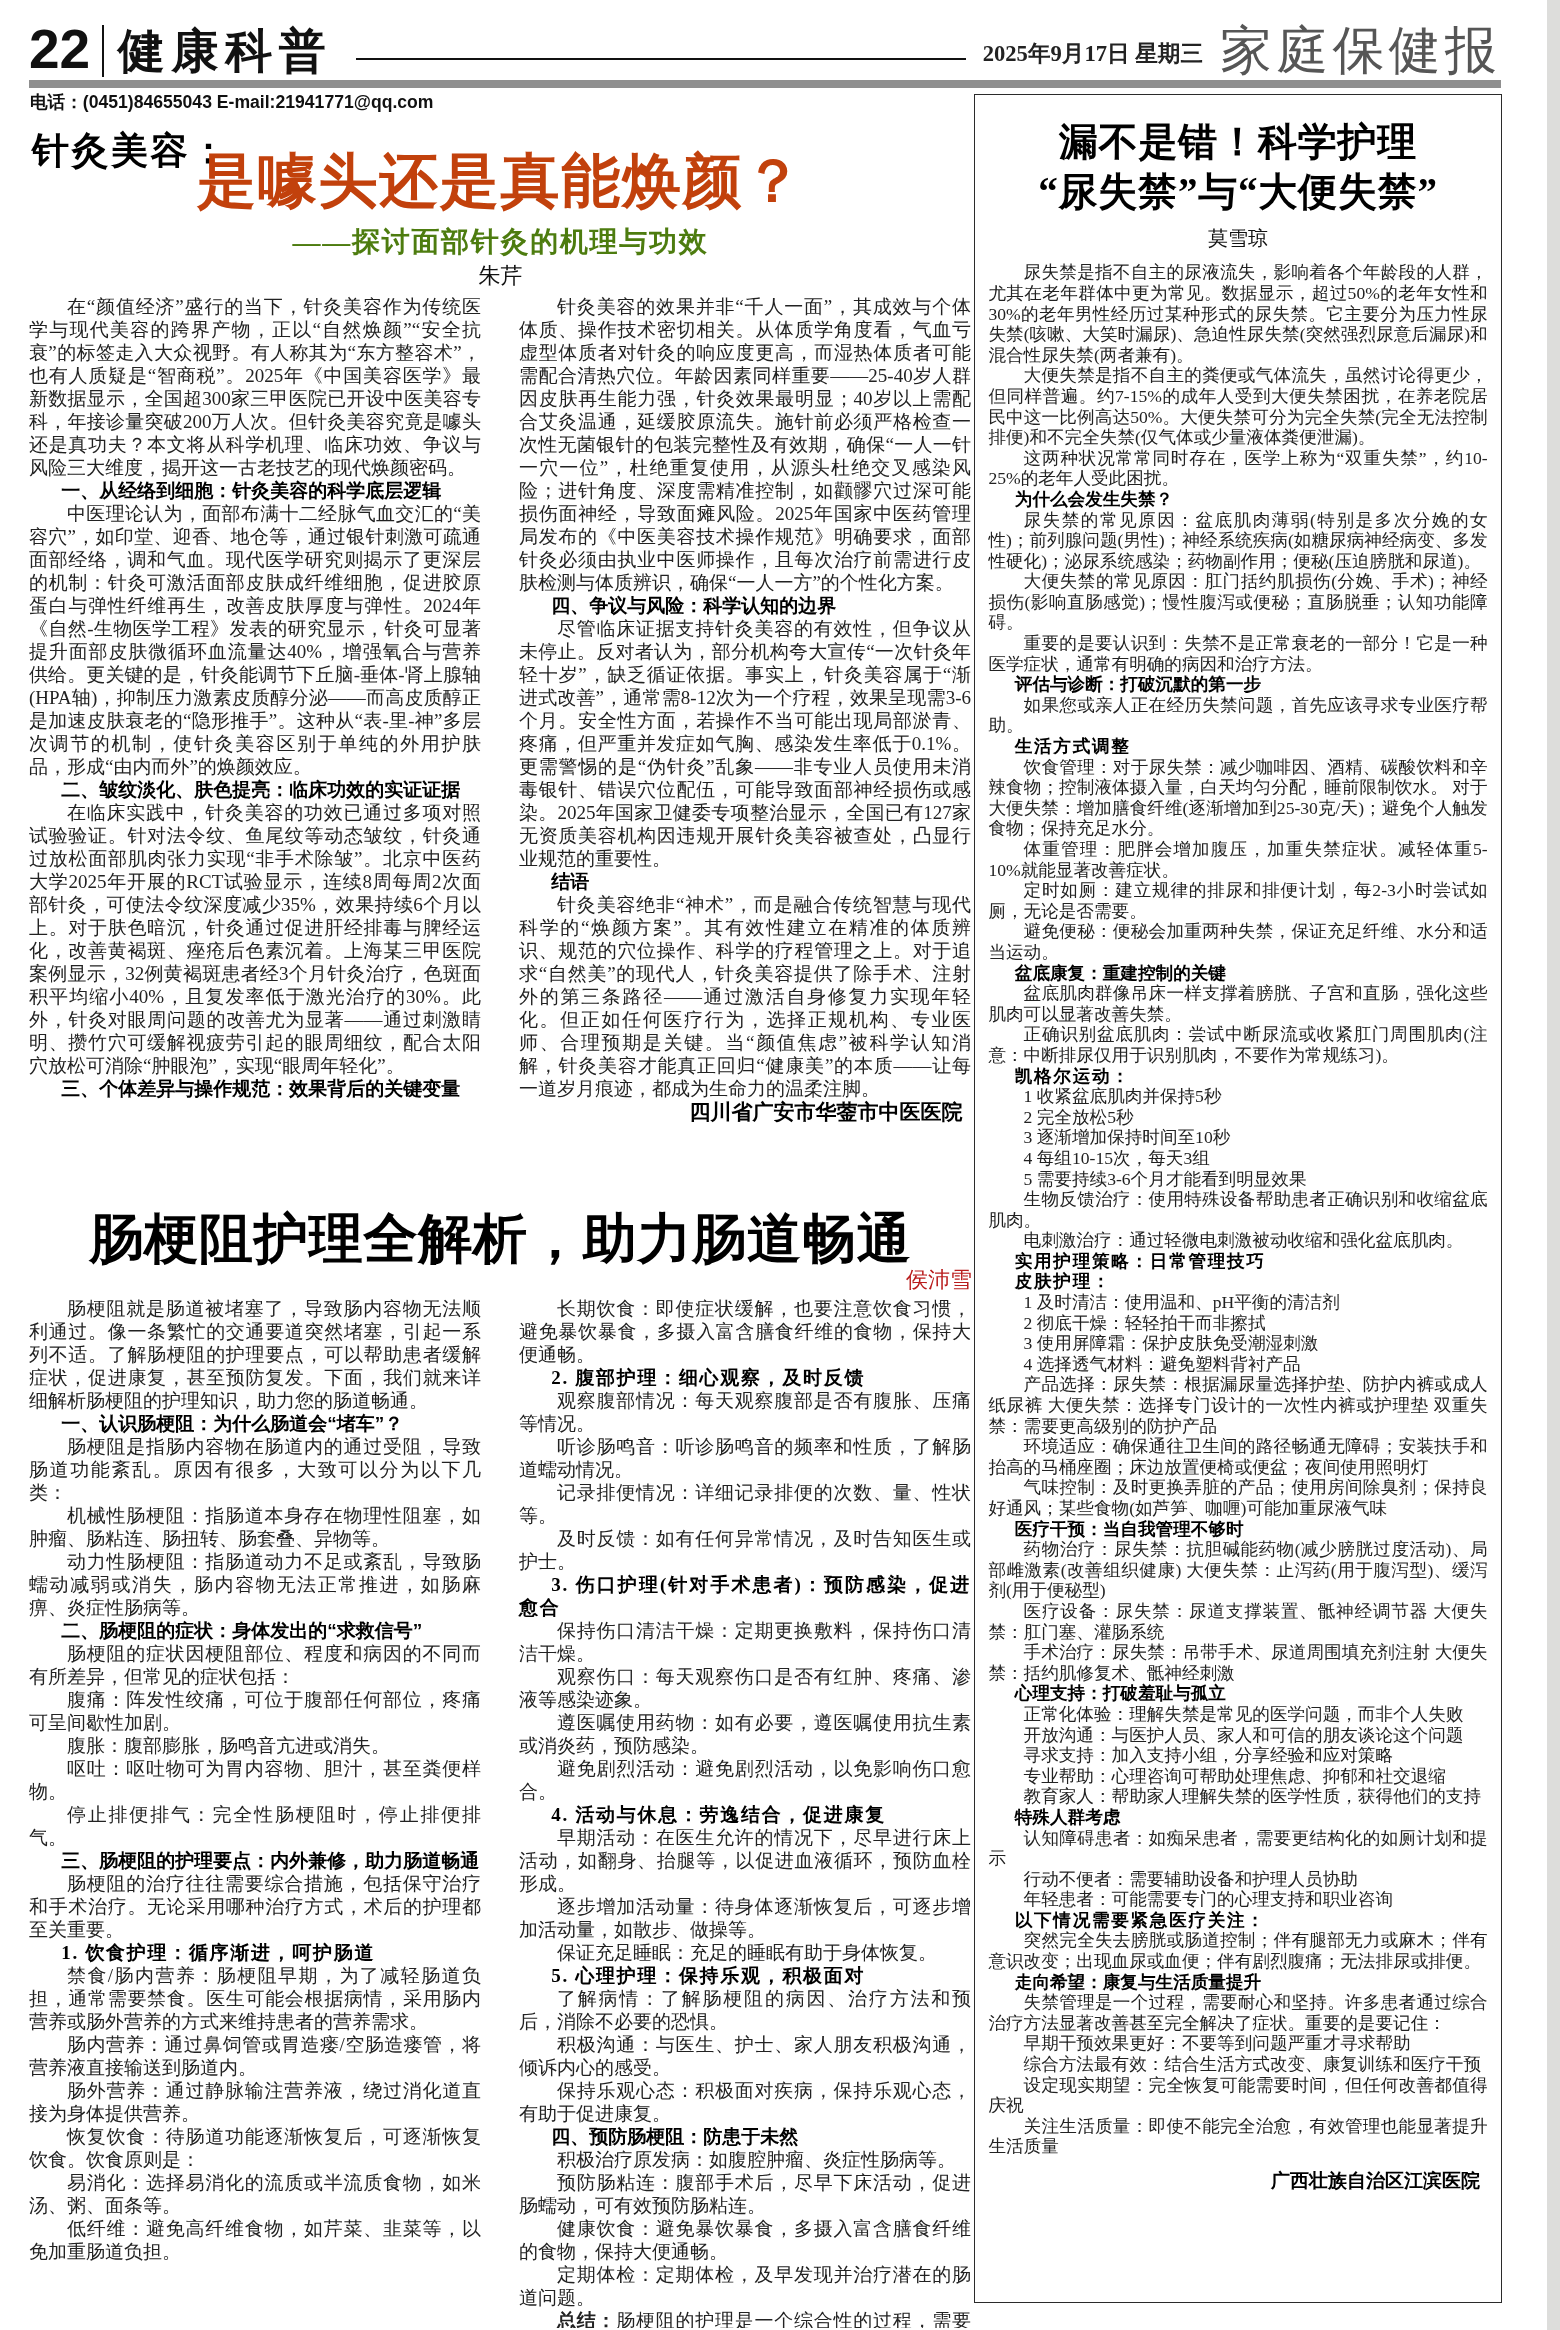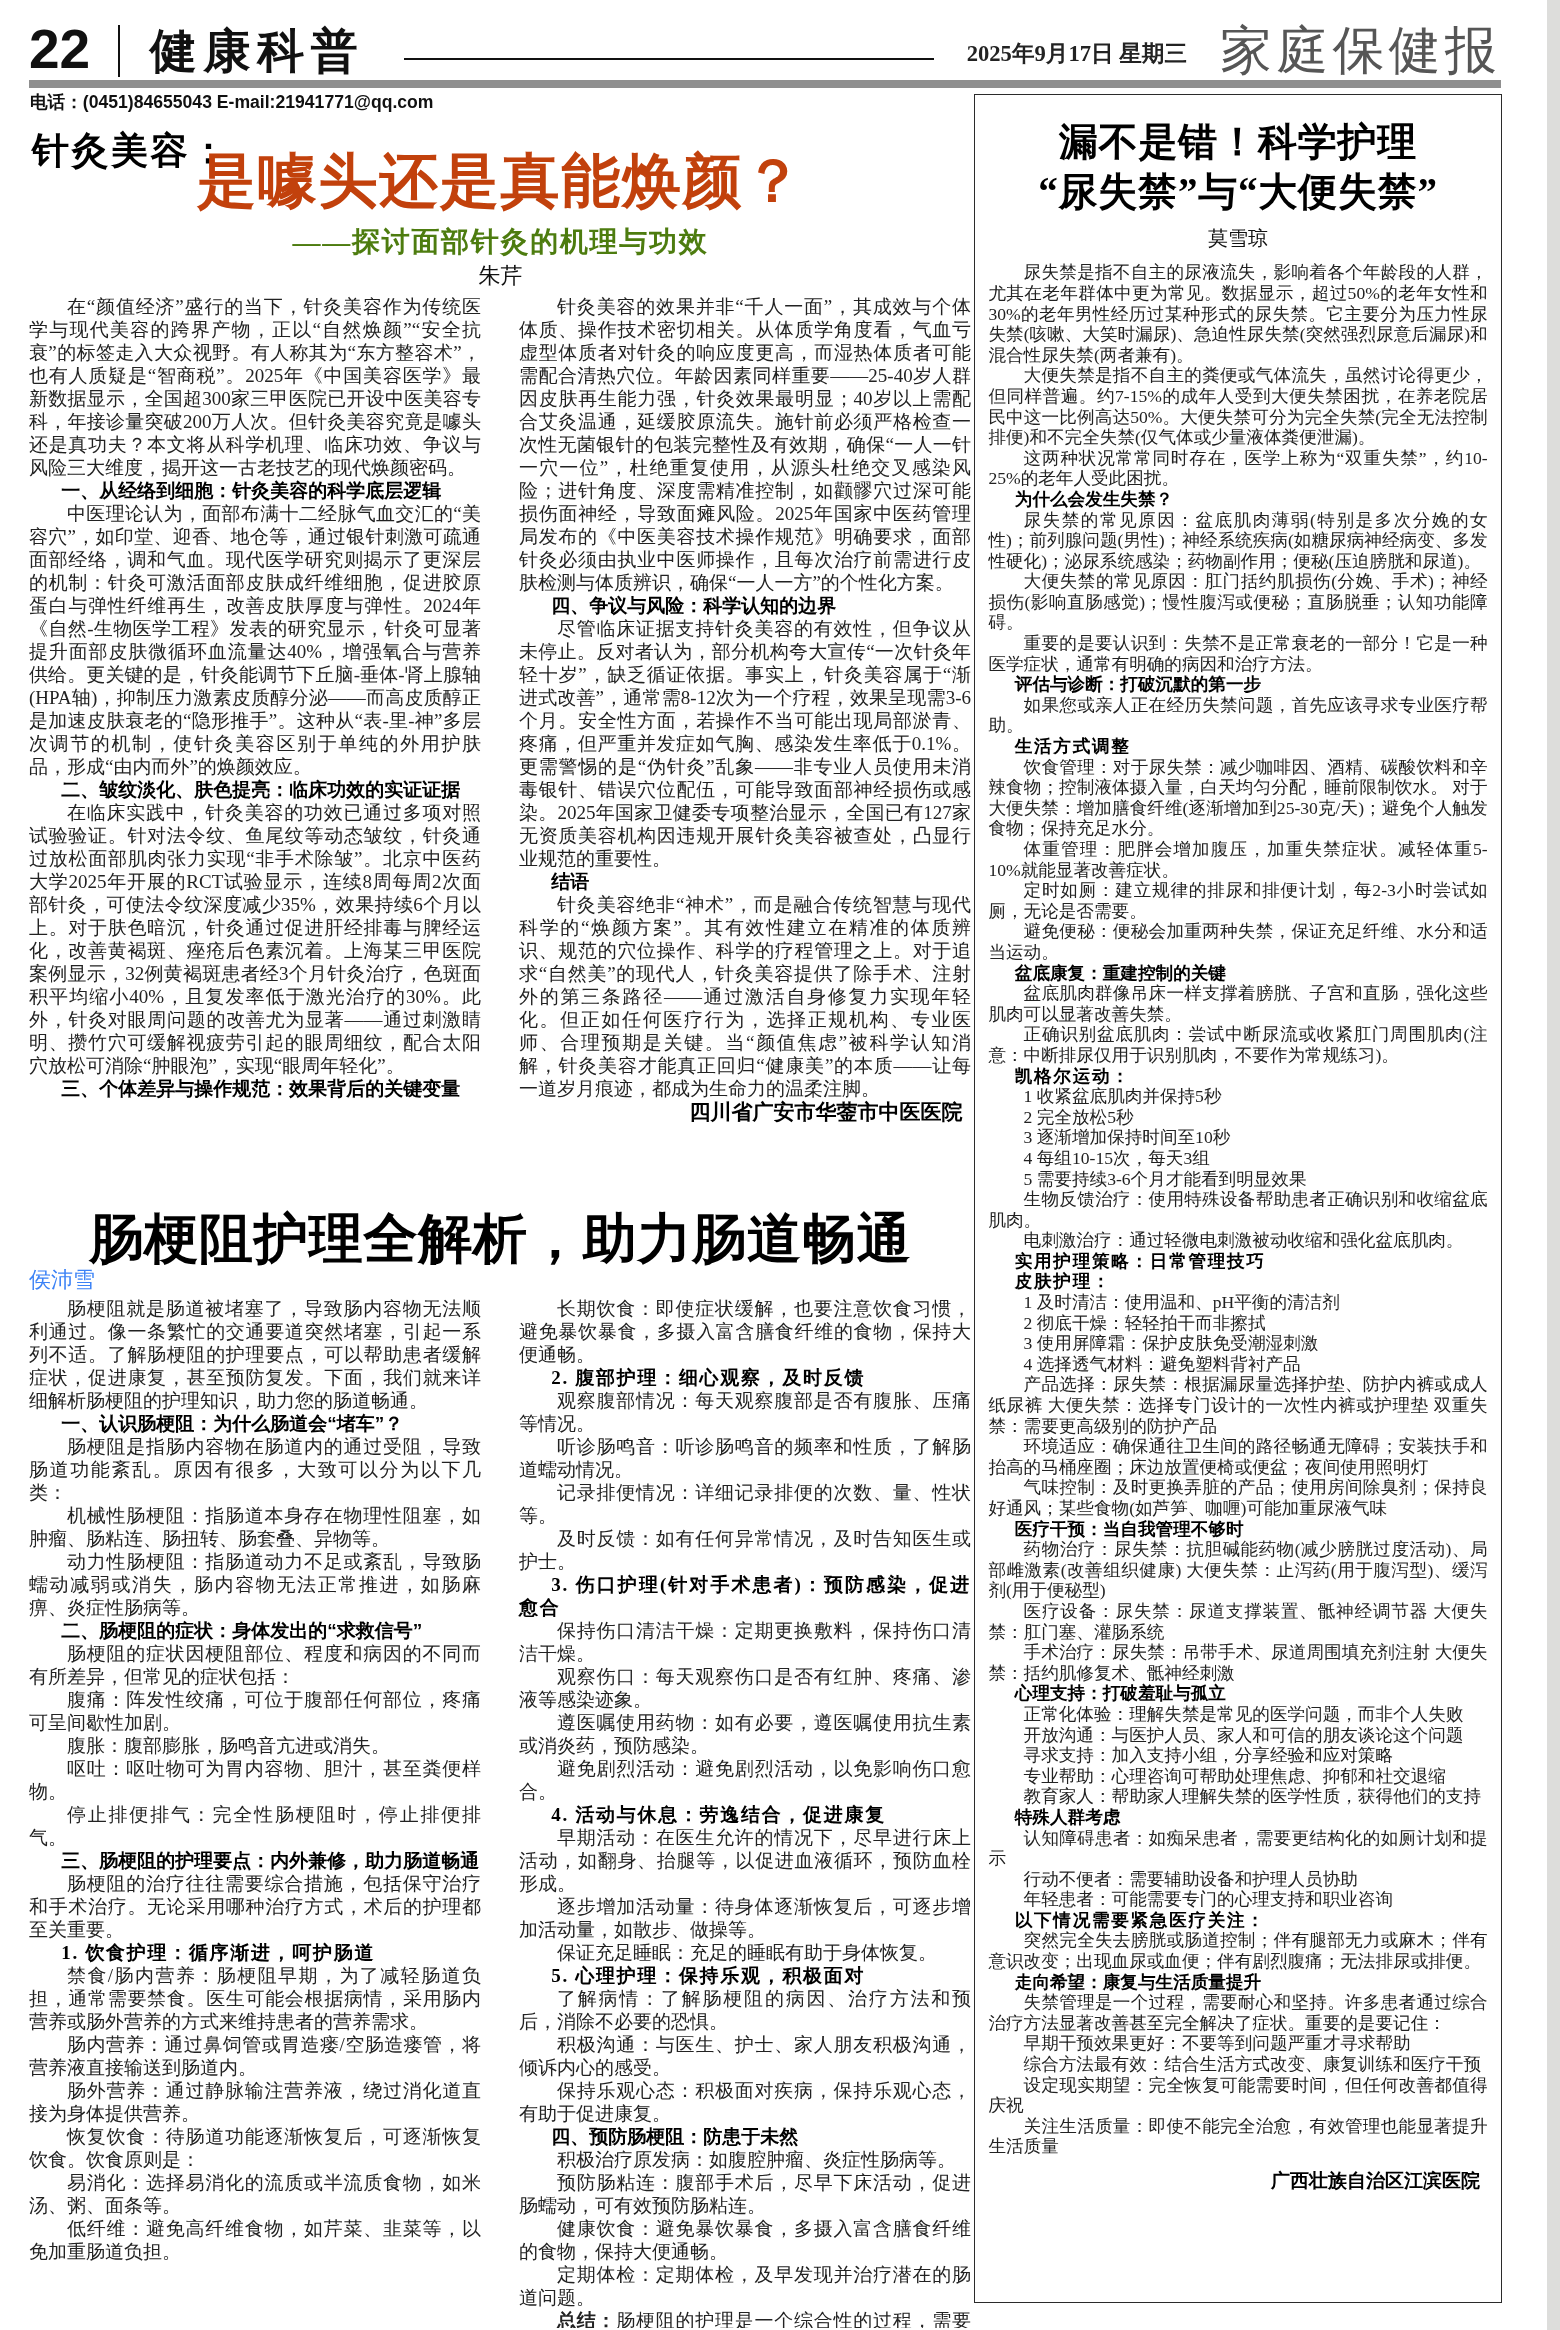--- a/index.html
+++ b/index.html
@@ -1,21 +1,21 @@
 <!DOCTYPE html>
 <html style="font-size:13.4px"><head>
 <meta charset="utf-8">
 <style>
   html,body{margin:0;padding:0;background:#e9e9e7;}
   #page{position:relative;width:1560px;height:2330px;background:#ffffff;overflow:hidden;
         font-family:"Liberation Serif",serif;color:#1e1e1e;}
   .edge-band{position:absolute;right:0;top:0;width:13.4px;height:100%;background:#dddddb;}
 
   
-  .masthead-row{position:absolute;left:29px;top:10px;width:1472px;height:72px;display:flex;align-items:flex-end;gap:16px;}
+  .masthead-row{position:absolute;left:29px;top:10px;width:1472px;height:72px;display:flex;align-items:flex-end;}
   .pagenum{font-family:"Liberation Sans",sans-serif;font-weight:700;font-size:55px;line-height:65px;color:#111;}
   .head-vline{width:2.5px;height:52px;background:#111;margin:0 13.4px 5px 11.7px;}
   .section-title{font-weight:700;font-size:47px;line-height:62px;letter-spacing:6.7px;color:#111;}
   .head-hline{flex:1;height:0;border-bottom:2.5px solid #111;margin:0 17px 22px 23.5px;}
   .head-date{font-size:22.6px;font-weight:600;color:#222;margin:0 17px 13.4px 0;white-space:nowrap;}
   .paper-name{font-weight:400;font-size:52px;line-height:62px;letter-spacing:4.2px;color:#565656;}
   .graybar{position:absolute;left:29px;top:80px;width:1472px;height:7.5px;background:#8f8f8f;}
   .contact{position:absolute;left:30px;top:90px;font-family:"Liberation Sans",sans-serif;
            font-weight:700;font-size:17.6px;color:#111;}
 
@@ -25,21 +25,21 @@
             font-weight:700;font-size:59px;letter-spacing:1.7px;color:#c2410c;}
   .a1-sub{position:absolute;left:29px;top:223px;width:943px;text-align:center;
           font-weight:700;font-size:28px;letter-spacing:1.7px;color:#4d7c0f;}
   .a1-author{position:absolute;left:29px;top:261px;width:943px;text-align:center;font-size:22px;color:#111;}
   .a1-cols{position:absolute;left:29px;top:295px;width:943px;display:flex;gap:38px;}
   .a1-cols .col{width:452px;}
 
   
   .a2-title{position:absolute;left:29px;top:1203px;width:943px;text-align:center;
             font-weight:700;font-size:54px;letter-spacing:0.8px;color:#000;}
-  .a2-author{position:absolute;left:29px;top:1265px;width:943px;text-align:left;font-size:22px;color:#3b82f6;}
+  .a2-author{position:absolute;left:29px;top:1265px;width:943px;text-align:right;font-size:22px;color:#b91c1c;}
   .a2-cols{position:absolute;left:29px;top:1297px;width:943px;height:1031px;display:flex;gap:38px;overflow:hidden;}
   .a2-cols .col{width:452px;}
 
   
   .a3-panel{position:absolute;left:974px;top:94px;width:528px;height:2209px;box-sizing:border-box;
             border:1.7px solid #2b2b2b;background:#fff;padding:22px 13.4px 8.4px 13.4px;overflow:hidden;}
   .a3-title{ text-align:center;font-weight:700;font-size:39px;line-height:50px;letter-spacing:0.8px;color:#000;margin:0;}
   .a3-author{text-align:center;font-size:20px;color:#111;margin:8.4px 0 10px 0;}
 
   

